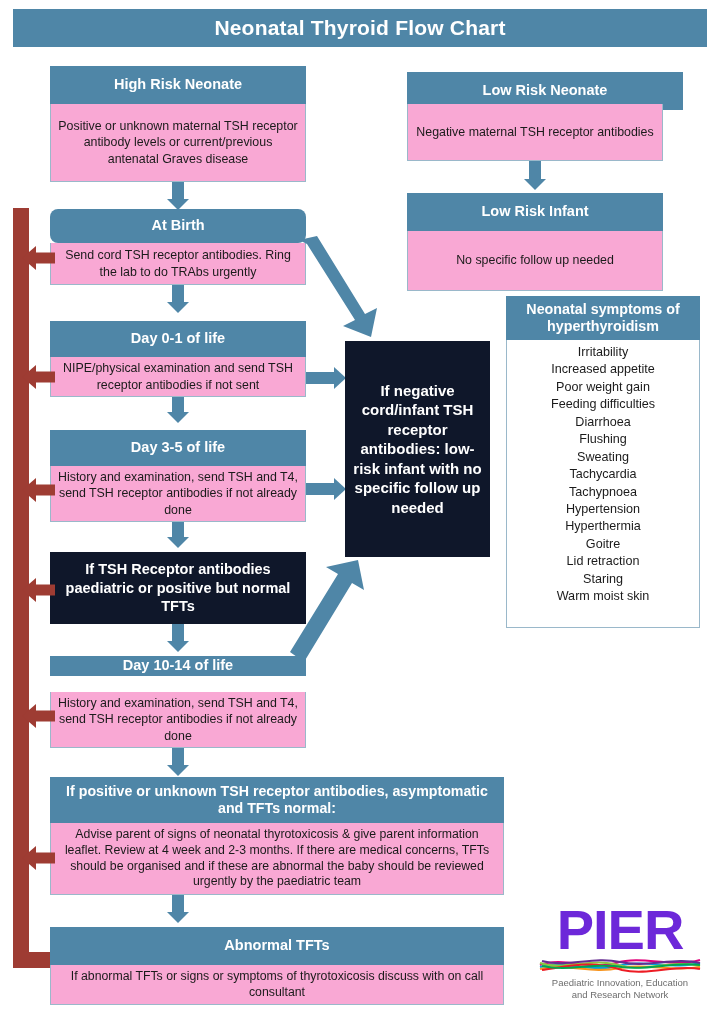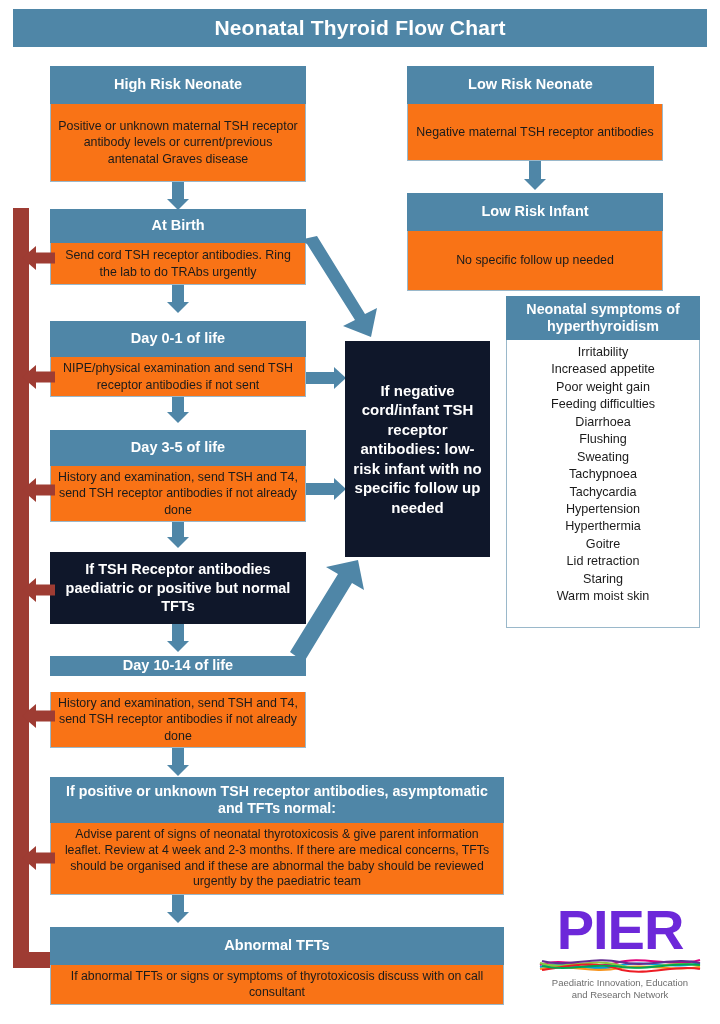--- a/index.html
+++ b/index.html
@@ -29,21 +29,21 @@
     font-weight: bold;
     text-align: center;
     box-sizing: border-box;
     display: flex;
     align-items: center;
     justify-content: center;
     line-height: 1.18;
     padding: 3px 6px;
   }
   .body {
-    background: #f97316;
+    background: #f9a8d4;
     border: 1px solid #9ab8ca;
     border-top: none;
     color: #1b1b1b;
     text-align: center;
     box-sizing: border-box;
     display: flex;
     align-items: center;
     justify-content: center;
     line-height: 1.30;
     padding: 4px 7px;
@@ -212,21 +212,21 @@
   <div id="red-foot-head"></div>
 
   <div class="node hdr" style="left:50px;top:66px;width:256px;height:38px;font-size:14.5px;">High Risk Neonate</div>
   <div class="node body" style="left:50px;top:104px;width:256px;height:78px;font-size:12.4px;">Positive or unknown maternal TSH receptor antibody levels or current/previous antenatal Graves disease</div>
 
   <div class="v-arrow" style="left:166px;top:182px;width:24px;height:28px;">
     <div class="shaft" style="width:12px;height:18px;"></div>
     <div class="head" style="top:17px;"></div>
   </div>
 
-  <div class="node hdr" style="left:50px;top:209px;width:256px;height:34px;font-size:14.5px;">At Birth</div>
+  <div class="node hdr" style="left:50px;top:209px;width:256px;height:34px;font-size:14.5px;border-radius:8px;">At Birth</div>
   <div class="node body" style="left:50px;top:243px;width:256px;height:42px;font-size:12.4px;">Send cord TSH receptor antibodies. Ring the lab to do TRAbs urgently</div>
 
   <div class="l-arrow-red" style="left:22px;top:246px;width:33px;height:24px;">
     <div class="shaft" style="width:22px;height:11px;"></div>
     <div class="head"></div>
   </div>
 
   <svg style="position:absolute;left:295px;top:236px;width:80px;height:110px;overflow:visible;">
     <polygon points="4,4 22,0 70,78 82,72 76,101 48,90 60,84 12,8" fill="#4f86a7"></polygon>
   </svg>
@@ -310,21 +310,21 @@
   </div>
 
   <div class="v-arrow" style="left:166px;top:895px;width:24px;height:28px;">
     <div class="shaft" style="width:12px;height:18px;"></div>
     <div class="head" style="top:17px;"></div>
   </div>
 
   <div class="node hdr" style="left:50px;top:927px;width:454px;height:38px;font-size:14.5px;">Abnormal TFTs</div>
   <div class="node body" style="left:50px;top:965px;width:454px;height:40px;font-size:12.3px;">If abnormal TFTs or signs or symptoms of thyrotoxicosis discuss with on call consultant</div>
 
-  <div class="node hdr" style="left:407px;top:66px;width:247px;height:38px;font-size:14.5px;">Low Risk Neonate</div>
+  <div class="node hdr" style="left:407px;top:72px;width:276px;height:38px;font-size:14.5px;">Low Risk Neonate</div>
   <div class="node body" style="left:407px;top:104px;width:256px;height:57px;font-size:12.4px;">Negative maternal TSH receptor antibodies</div>
 
   <div class="v-arrow" style="left:523px;top:161px;width:24px;height:30px;">
     <div class="shaft" style="width:12px;height:19px;"></div>
     <div class="head" style="top:18px;"></div>
   </div>
 
   <div class="node hdr" style="left:407px;top:193px;width:256px;height:38px;font-size:14.5px;">Low Risk Infant</div>
   <div class="node body" style="left:407px;top:231px;width:256px;height:60px;font-size:12.4px;">No specific follow up needed</div>
 
@@ -332,22 +332,22 @@
 
   <div class="node hdr" style="left:506px;top:296px;width:194px;height:44px;font-size:14.3px;">Neonatal symptoms of hyperthyroidism</div>
   <div id="symptoms-list">
       <div>Irritability</div>
       <div>Increased appetite</div>
       <div>Poor weight gain</div>
       <div>Feeding difficulties</div>
       <div>Diarrhoea</div>
       <div>Flushing</div>
       <div>Sweating</div>
+      <div>Tachycardia</div>
       <div>Tachypnoea</div>
-      <div>Tachycardia</div>
       <div>Hypertension</div>
       <div>Hyperthermia</div>
       <div>Goitre</div>
       <div>Lid retraction</div>
       <div>Staring</div>
       <div>Warm moist skin</div>
     </div>
 
   <div id="pier-logo">
     <div id="pier-word">PIER</div>

